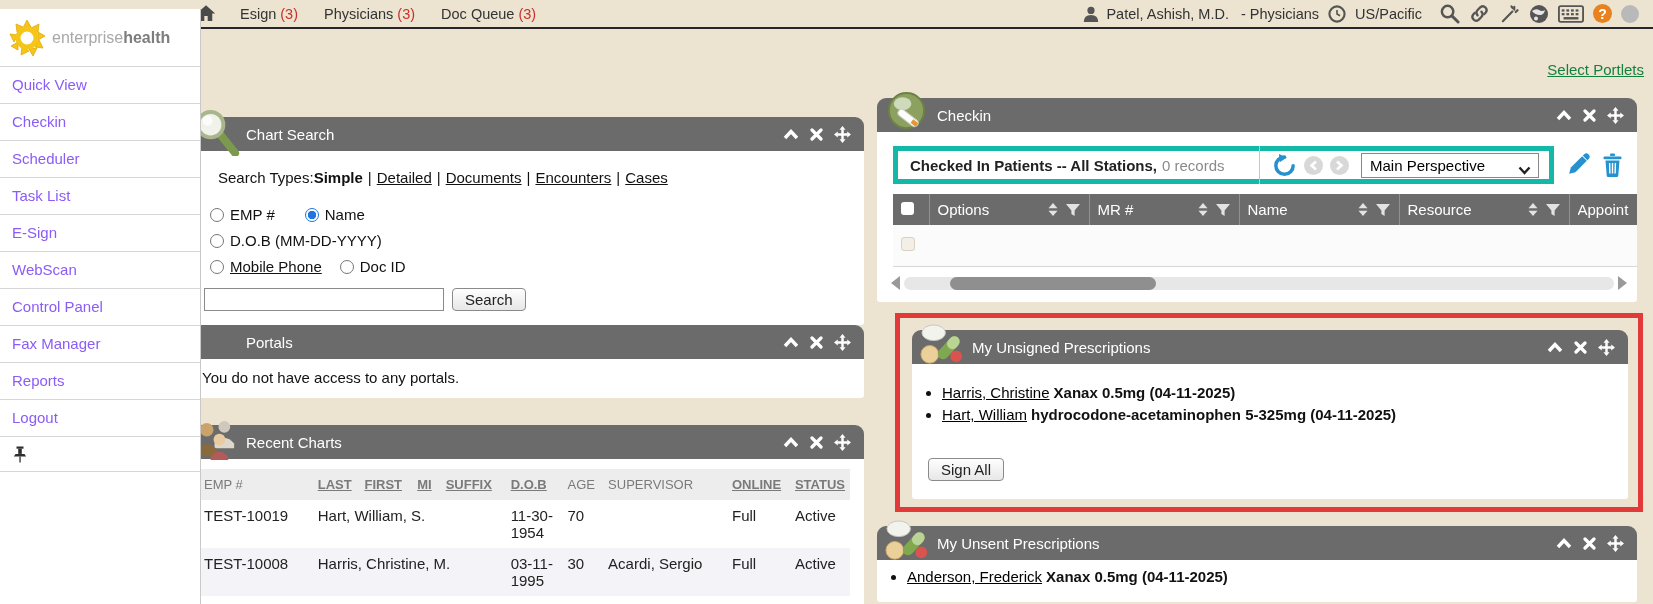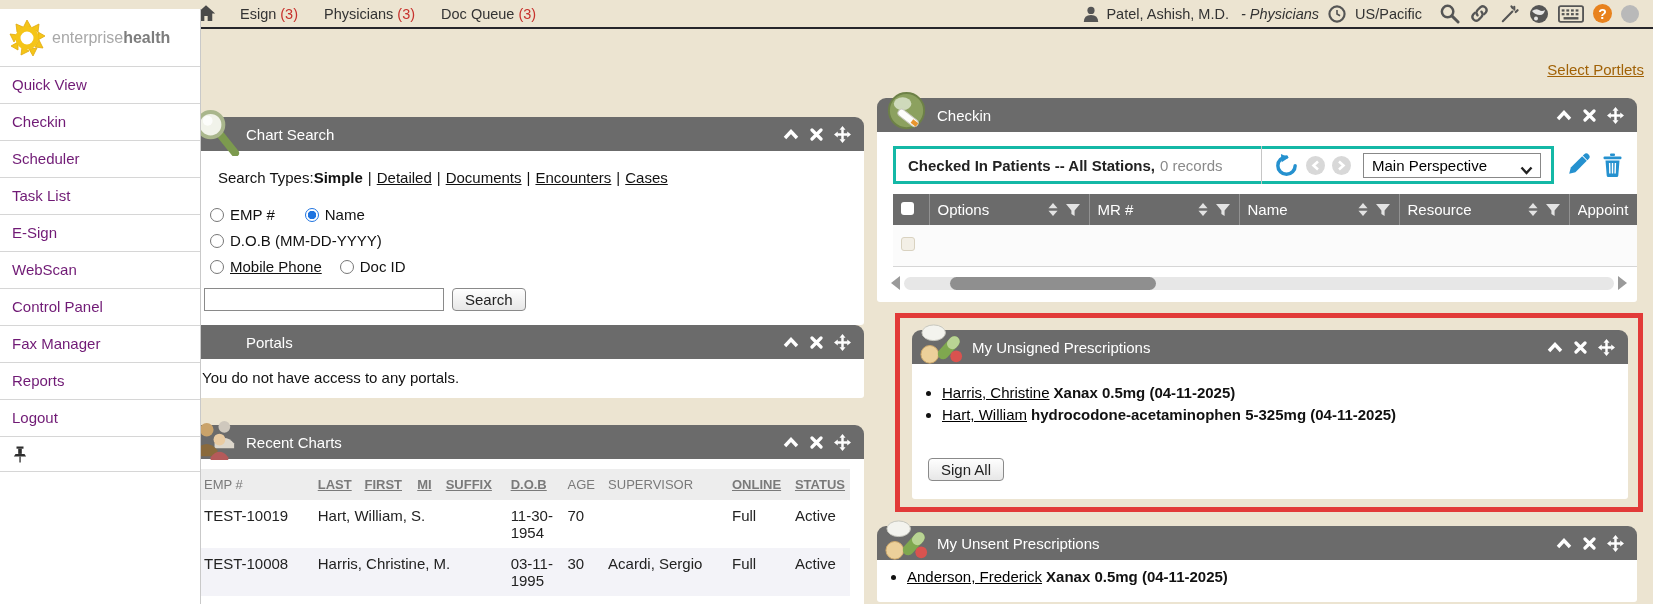--- a/index.html
+++ b/index.html
@@ -6,44 +6,44 @@
   html,body { width:1653px; height:604px; overflow:hidden;
     font-family:"Liberation Sans", sans-serif; background:#ece4d1; }
 
   
   .sidebar { position:absolute; left:0; top:9px; width:201px; height:604px;
     background:#fff; border-right:1px solid #c9c9c9; z-index:6; }
   .logo { height:57px; display:flex; align-items:center; padding-left:7px; gap:5px; }
   .logo-text { font-size:16px; color:#a8a8a8; }
   .logo-text b { color:#7d7d7d; }
   .side-nav .side-item { height:37px; line-height:36px; padding-left:12px;
-    border-top:1px solid #d6d6d6; font-size:15px; color:#701a75; cursor:pointer; }
+    border-top:1px solid #d6d6d6; font-size:15px; color:#8b5cf6; cursor:pointer; }
   .pin-row { height:36px; border-top:1px solid #d6d6d6; border-bottom:1px solid #d6d6d6;
     display:flex; align-items:center; padding-left:13px; }
 
   
   .topbar { position:absolute; left:170px; top:0; width:1483px; height:29px;
     background:#ece4d1; border-bottom:2px solid #26262b;
     display:flex; align-items:center; font-size:14.5px; color:#333; }
   .tb-home { margin-left:26px; display:flex; align-items:center; cursor:pointer; }
   .tb-nav { display:flex; align-items:center; margin-left:24px; gap:26px; }
   .tb-nav .tb-item { cursor:pointer; white-space:nowrap; }
   .tb-item .cnt { color:#c7312c; margin-left:4px; }
   .tb-right { margin-left:auto; display:flex; align-items:center; gap:9px; padding-right:14px; }
   .tb-user { display:flex; align-items:center; gap:6px; }
-  .tb-role { font-style:italic; margin-left:3px; }
+  .tb-role { margin-left:3px; }
   .tb-ico { display:flex; align-items:center; cursor:pointer; }
   .help-badge { width:19px; height:19px; border-radius:50%; background:#e8821e; color:#fff;
     font-weight:bold; font-size:14px; display:flex; align-items:center; justify-content:center; }
   .presence-dot { width:18px; height:18px; border-radius:50%; background:#b9b9b9; }
 
   
   .content { position:absolute; left:170px; top:31px; width:1483px; height:573px;
     background:#ece4d1; overflow:hidden; }
-  .select-portlets { position:absolute; top:30px; right:9px; font-size:15px; color:#a16207;
+  .select-portlets { position:absolute; top:30px; right:9px; font-size:15px; color:#15803d;
     text-decoration:underline; cursor:pointer; }
   .col-left  { position:absolute; left:16px;  top:67px; width:678px; }
   .col-right { position:absolute; left:707px; top:67px; width:760px; }
 
   
   .portlet { position:relative; }
   .p-header { position:relative; background:#6b6b6b; color:#fff; height:34px;
     border-radius:9px 9px 0 0; display:flex; align-items:center;
     padding-left:60px; font-size:15px; }
   .p-controls { margin-left:auto; display:flex; align-items:center; gap:11px; padding-right:13px; }
@@ -81,21 +81,21 @@
   table.rc thead td u { cursor:pointer;font-weight:bold; }
   table.rc td { vertical-align:top; padding:7px 4px; }
   table.rc tbody tr.alt { background:#f3f3f8; }
   .w-emp{width:112px;} .w-last{width:46px;} .w-first{width:52px;} .w-mi{width:28px;}
   .w-suf{width:64px;} .w-dob{width:56px;} .w-age{width:40px;} .w-sup{width:122px;}
   .w-onl{width:62px;} .w-sta{width:56px;}
 
   
   .checkin .p-body { padding:14px 0 12px; }
   .toolbar-row { display:flex; align-items:center; margin:0 14px 10px 16px; }
-  .toolbar-box { flex:1; border:3px solid #14b8a6; background:#fff; height:38px;
+  .toolbar-box { flex:1; border:5px solid #14b8a6; background:#fff; height:38px;
     display:flex; align-items:center; }
   .t-title { padding:0 12px; font-size:15px; color:#333; flex:1; white-space:nowrap; }
   .t-title b { color:#222; }
   .t-title .muted { color:#8a8a8a; margin-left:5px; }
   .t-divider { width:1px; height:38px; background:#c6c6c6; }
   .t-nav { display:flex; align-items:center; gap:7px; padding:0 12px; }
   .pager { width:19px; height:19px; border-radius:50%; background:#d8d8d8;
     display:flex; align-items:center; justify-content:center; cursor:pointer; }
   .select-wrap { position:relative; margin-right:10px; }
   .persp-select { appearance:none; -webkit-appearance:none; font-family:"Liberation Sans",sans-serif;

